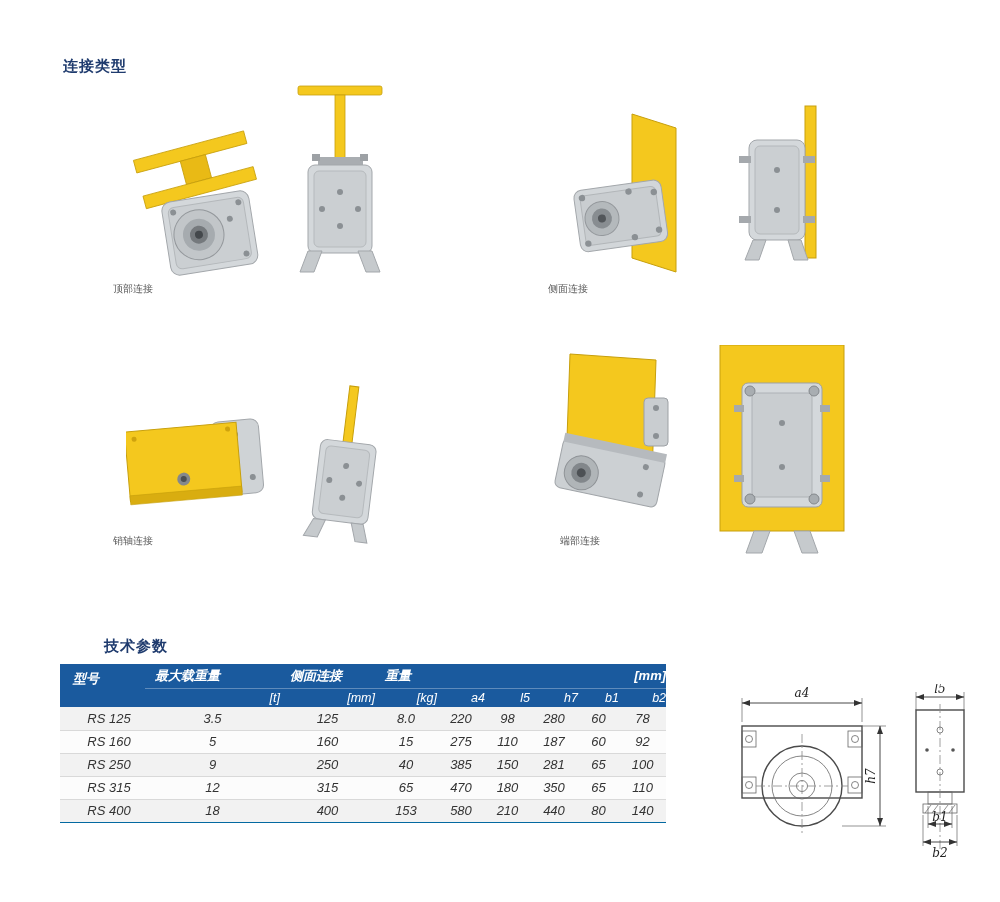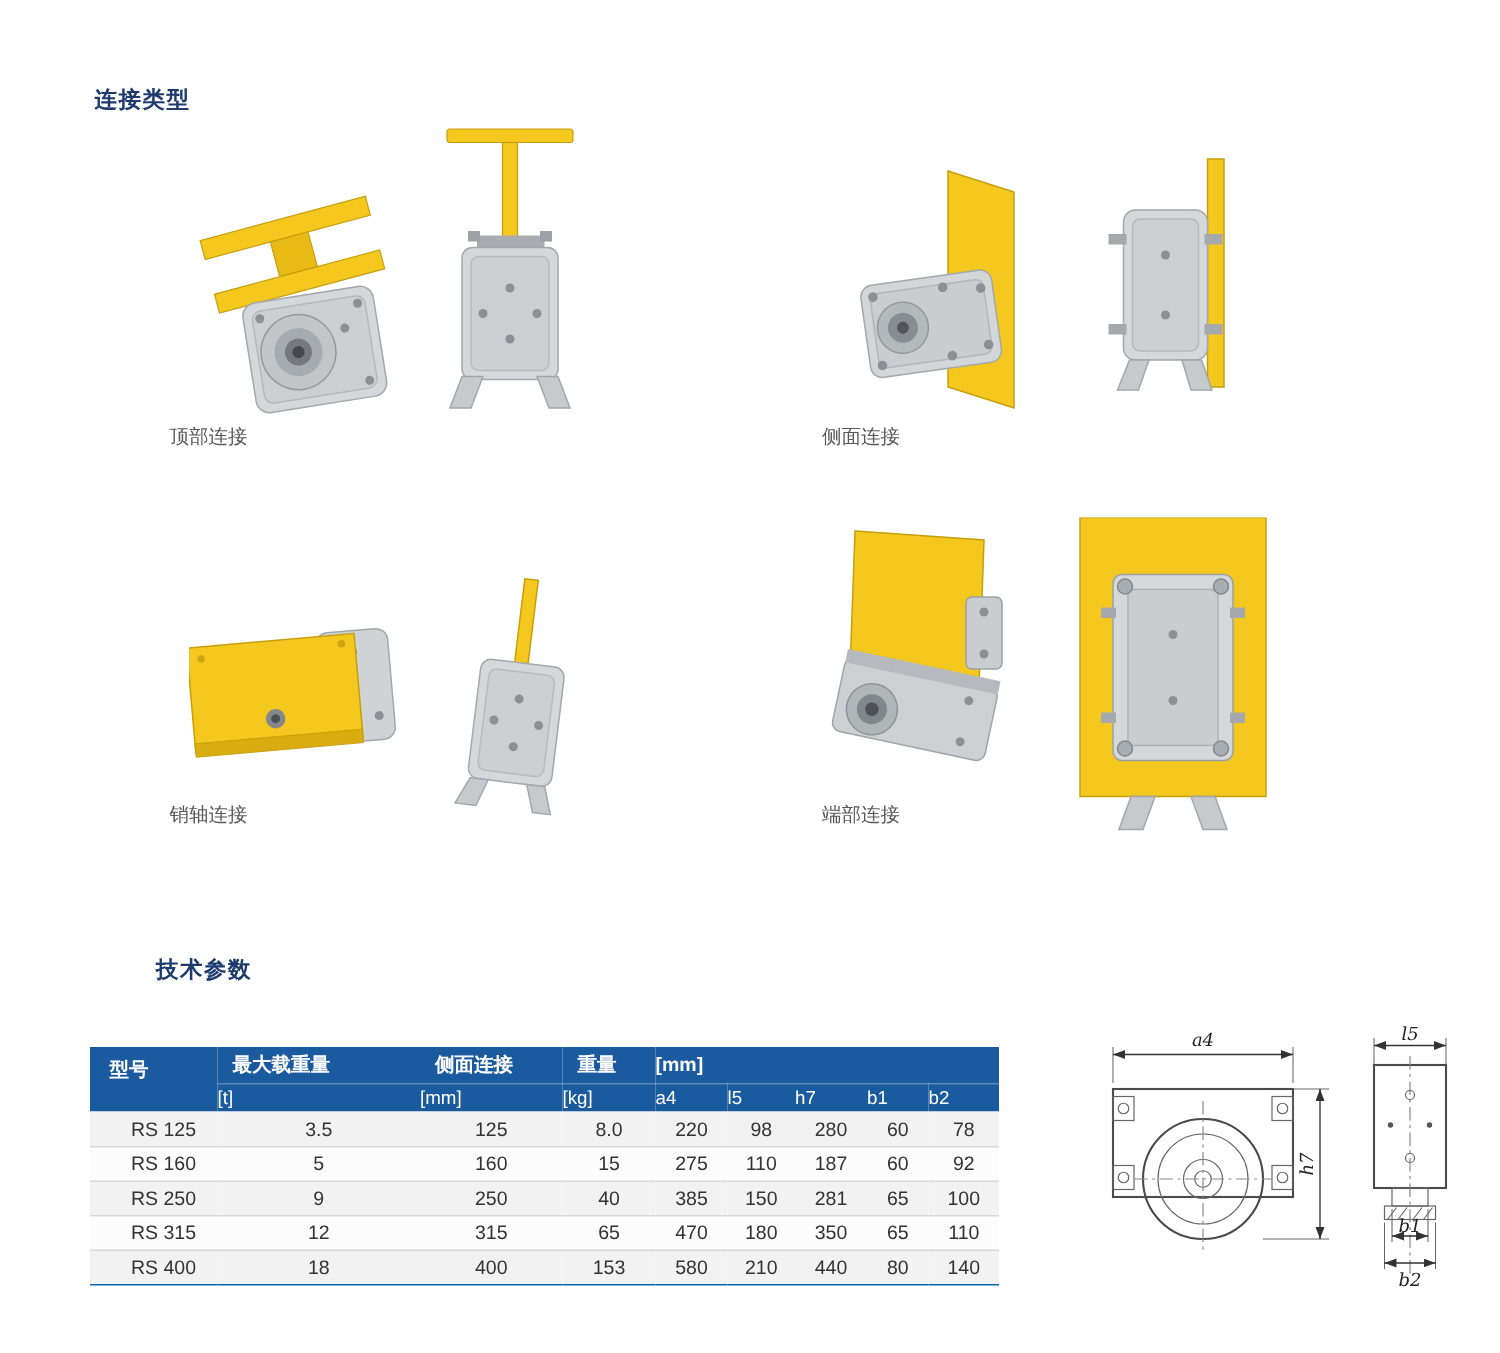--- a/index.html
+++ b/index.html
@@ -5,40 +5,40 @@
   * { box-sizing: border-box; margin: 0; padding: 0; }
   html,body { background:#fff; }
   body { font-family: "Liberation Sans", "DejaVu Sans", sans-serif; }
   .page { position: relative; width: 980px; height: 902px; background: #fff; overflow: hidden; border-radius: 20px; }
 
   .section-title { position: absolute; font-size: 15px; font-weight: bold;
                    color: var(--title-blue, #1f3b6e); letter-spacing: 1px; }
   .t1 { left: 63px; top: 57px; }
   .t2 { left: 63px; top: 637px; margin-left: 41px; }
 
-  .caption { position: absolute; font-size: 13px; color: var(--caption-gray, #595959); }
+  .caption { position: absolute; font-size: 10px; color: var(--caption-gray, #595959); }
   .cap-top { left: 113px; top: 282px; }
   .cap-side { left: 548px; top: 282px; }
   .cap-pin { left: 113px; top: 534px; }
-  .cap-end { left: 548px; top: 534px; text-align: right; }
+  .cap-end { left: 560px; top: 534px; text-align: right; }
 
   figure { position: absolute; }
   .f1a { left: 130px; top: 110px; }
   .f1b { left: 288px; top: 80px; }
   .f2a { left: 572px; top: 112px; }
   .f2b { left: 733px; top: 102px; }
   .f3a { left: 126px; top: 390px; }
   .f3b { left: 296px; top: 382px; }
   .f4a { left: 540px; top: 352px; }
   .f4b { left: 702px; top: 345px; }
 
-  .tech-table { position: absolute; left: 60px; top: 698px; width: 606px;
-                border-collapse: collapse; table-layout: fixed; font-size: 13px; color: #333; }
+  .tech-table { position: absolute; left: 60px; top: 664px; width: 606px;
+                border-collapse: collapse; table-layout: fixed; font-size: 13px; color: #333; font-style: italic; }
   .tech-table th { background: var(--header-blue, #1a5a9e); color: #fff; font-weight: bold;
-                   height: 24px; padding: 2px 0; text-align: left; }
+                   height: 24px; padding: 2px 0; text-align: right; }
   .tech-table tr.units th { font-weight: normal; font-size: 12.5px; height: 19px;
                             border-top: 1px solid rgba(255,255,255,0.3); }
   .tech-table th.c-model { text-align: left; padding-left: 13px; vertical-align: top; padding-top: 6px; }
   .tech-table th.c-load, .tech-table th.c-dia, .tech-table th.c-wt { text-align: left; padding-left: 10px; }
   .tech-table td { text-align: center; height: 23px; border-bottom: 1px solid #d9d9d9; }
   .tech-table td.model { text-align: center; padding-left: 13px; }
   .tech-table tbody tr:nth-child(odd) { background: #f2f2f2; }
   .tech-table tbody tr:nth-child(even) { background: #fcfcfc; }
   .tech-table tbody tr:last-child td { border-bottom: 1px solid #0369a1; }
 

